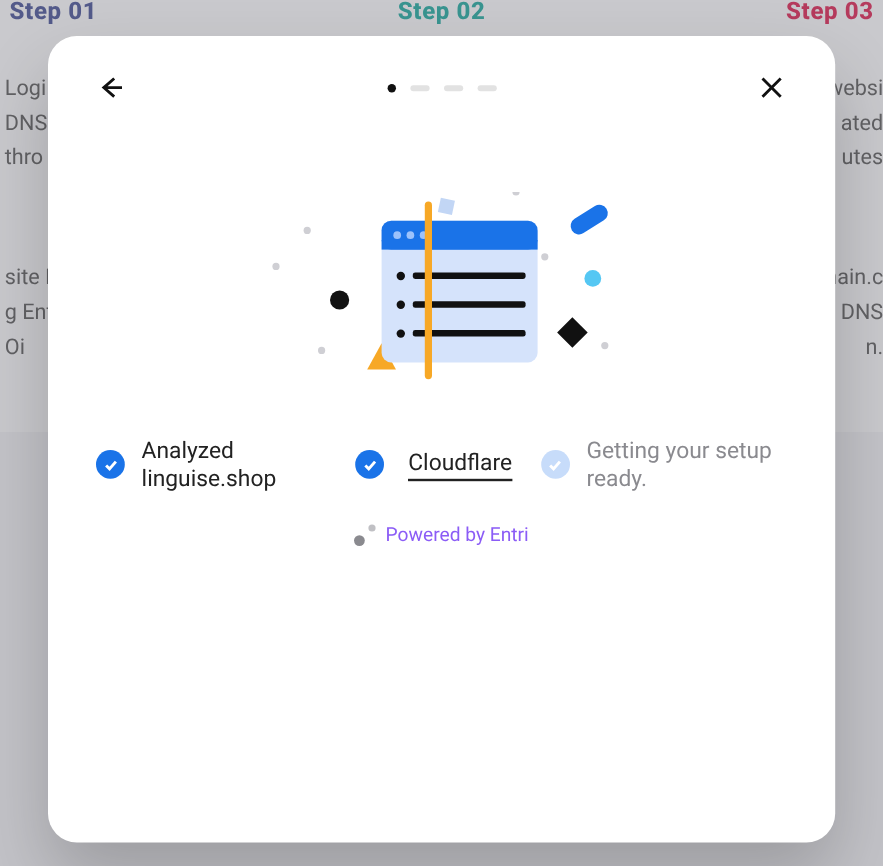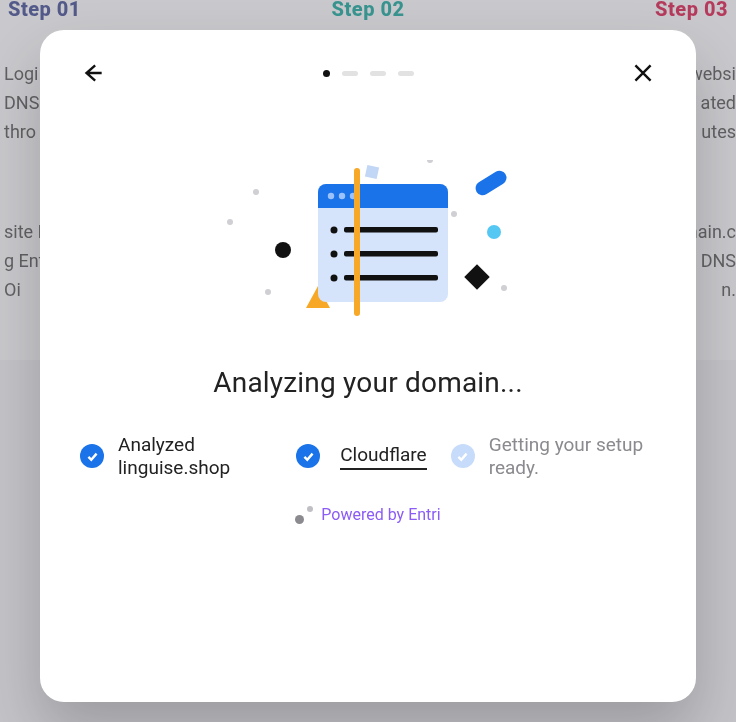--- a/index.html
+++ b/index.html
@@ -112,21 +112,20 @@
       <rect x="176" y="67" width="94" height="5.5" rx="2" fill="#111"></rect>
       <circle cx="166" cy="94" r="3.5" fill="#111"></circle>
       <rect x="176" y="91" width="94" height="5.5" rx="2" fill="#111"></rect>
       <circle cx="166" cy="118" r="3.5" fill="#111"></circle>
       <rect x="176" y="115" width="94" height="5.5" rx="2" fill="#111"></rect>
 
       <rect x="186" y="8" width="6" height="148" rx="3" fill="#f7a826"></rect>
     </svg>
   </div>
 
-  <div class="title">Analyzing your domain...</div>
 
   <div class="steps-list">
     <div class="step-row">
       <span class="check">
         <svg viewBox="0 0 16 16">
             <path d="M3 8.5 L6.5 12 L13 4.5"></path>
           </svg>
       </span>
       <span>Analyzed linguise.shop</span>
     </div>

